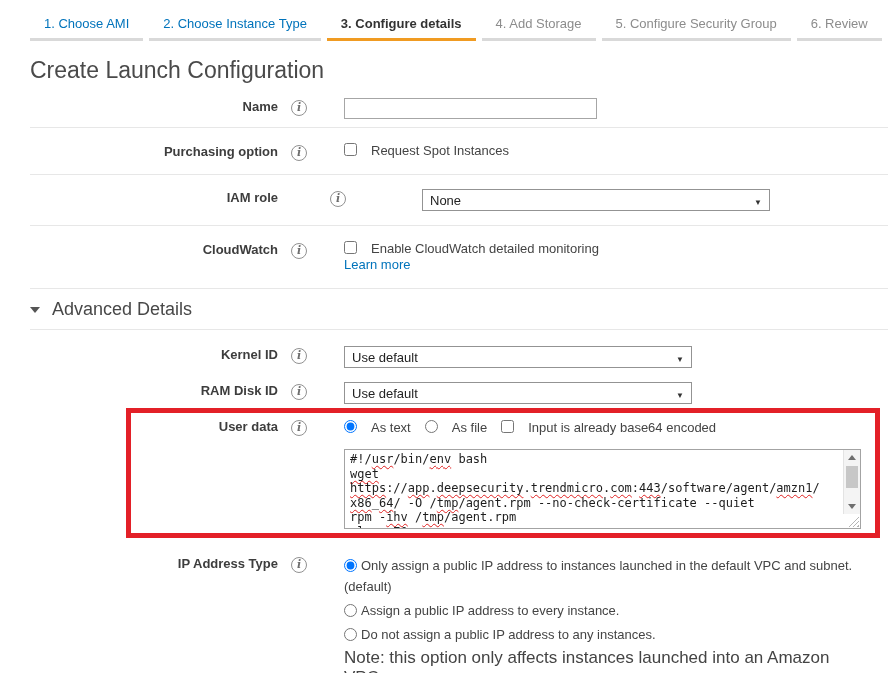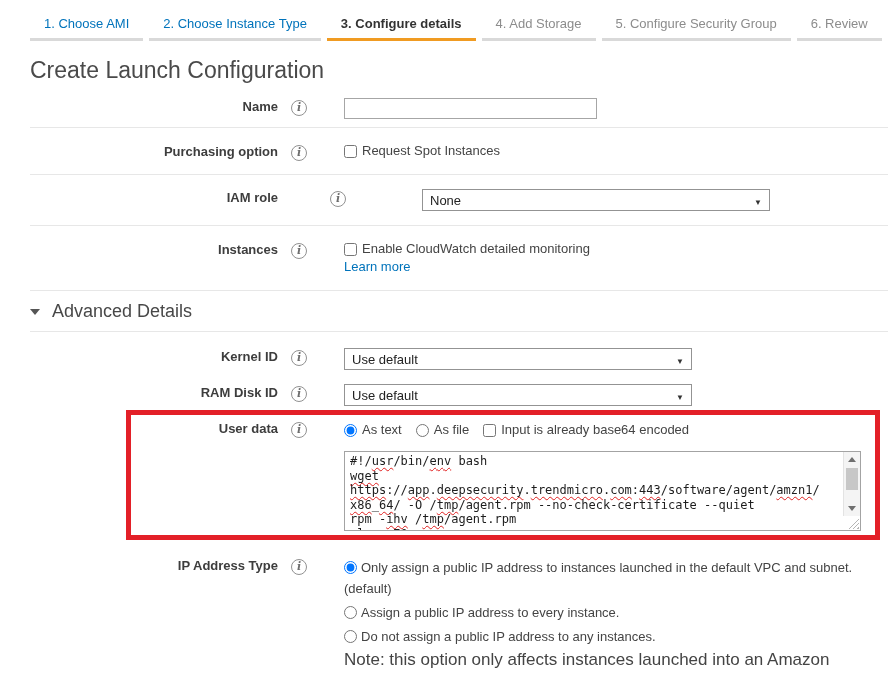--- a/index.html
+++ b/index.html
@@ -27,21 +27,21 @@
   .ctrl { flex:1; font-size:13px; color:#444; padding-top:2px; }
   .divider { border-top:1px solid #e7e7e7; margin-left:30px; }
 
   .text-input { width:253px; height:21px; border:1px solid #a6a6a6; padding:0 5px; font-size:13px;
                 font-family:"Liberation Sans", sans-serif; }
   .select { width:348px; height:22px; border:1px solid #939393; background:#fff; display:flex;
             align-items:center; justify-content:space-between; padding:0 7px; font-size:13px; color:#222;
             cursor:pointer; }
   .caret::before { content:"▼"; font-size:8px; color:#333; }
 
-  label.opt { display:inline-flex; align-items:flex-end; gap:5px; font-size:13px; color:#444; cursor:pointer; }
+  label.opt { display:inline-flex; align-items:flex-start; gap:14px; font-size:13px; color:#444; cursor:pointer; }
   input[type=checkbox], input[type=radio] { width:13px; height:13px; margin:0; cursor:pointer; }
   .link { color:#0073bb; text-decoration:none; font-size:13px; cursor:pointer; display:inline-block; }
 
   
   .row-name { padding:8px 0; }
   .row-purchasing { padding:13px 0; }
   .row-iam { padding:12px 0 14px;gap:39px; }
   .row-monitoring { padding:13px 0 16px; }
   .row-kernel { padding:14px 0 4px; }
   .row-ramdisk { padding:8px 0 0; }
@@ -120,21 +120,21 @@
     <div class="ctrl">
       <div class="select">
         <span>None</span>
         <span class="caret"></span>
       </div>
     </div>
   </div>
   <div class="divider"></div>
 
   <div class="row row-monitoring">
-    <div class="lbl">Instances</div>
+    <div class="lbl">CloudWatch</div>
     <div class="info"><span class="i-icon">i</span></div>
     <div class="ctrl">
       <label class="opt">
         <input type="checkbox" style="">
         <span>Enable CloudWatch detailed monitoring</span>
       </label>
       <div style="">
         <a class="link">Learn more</a>
       </div>
     </div>

